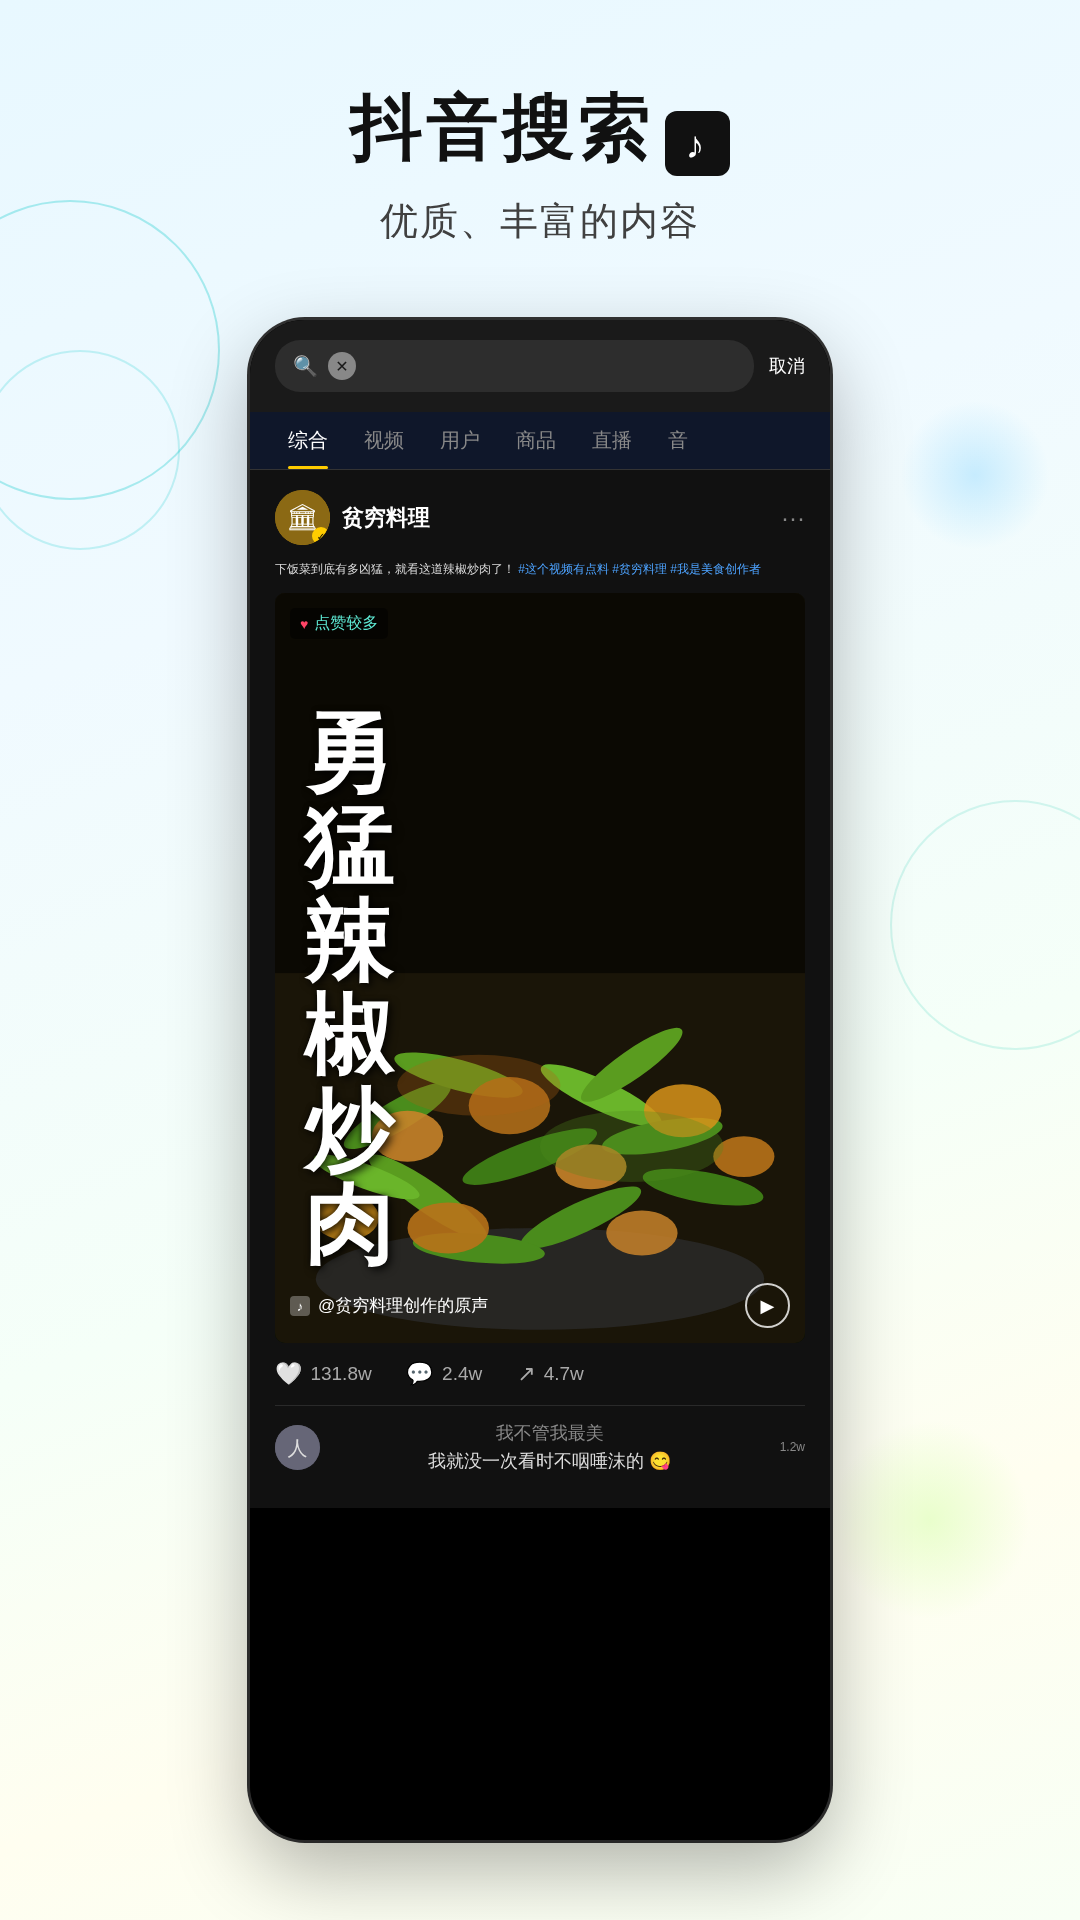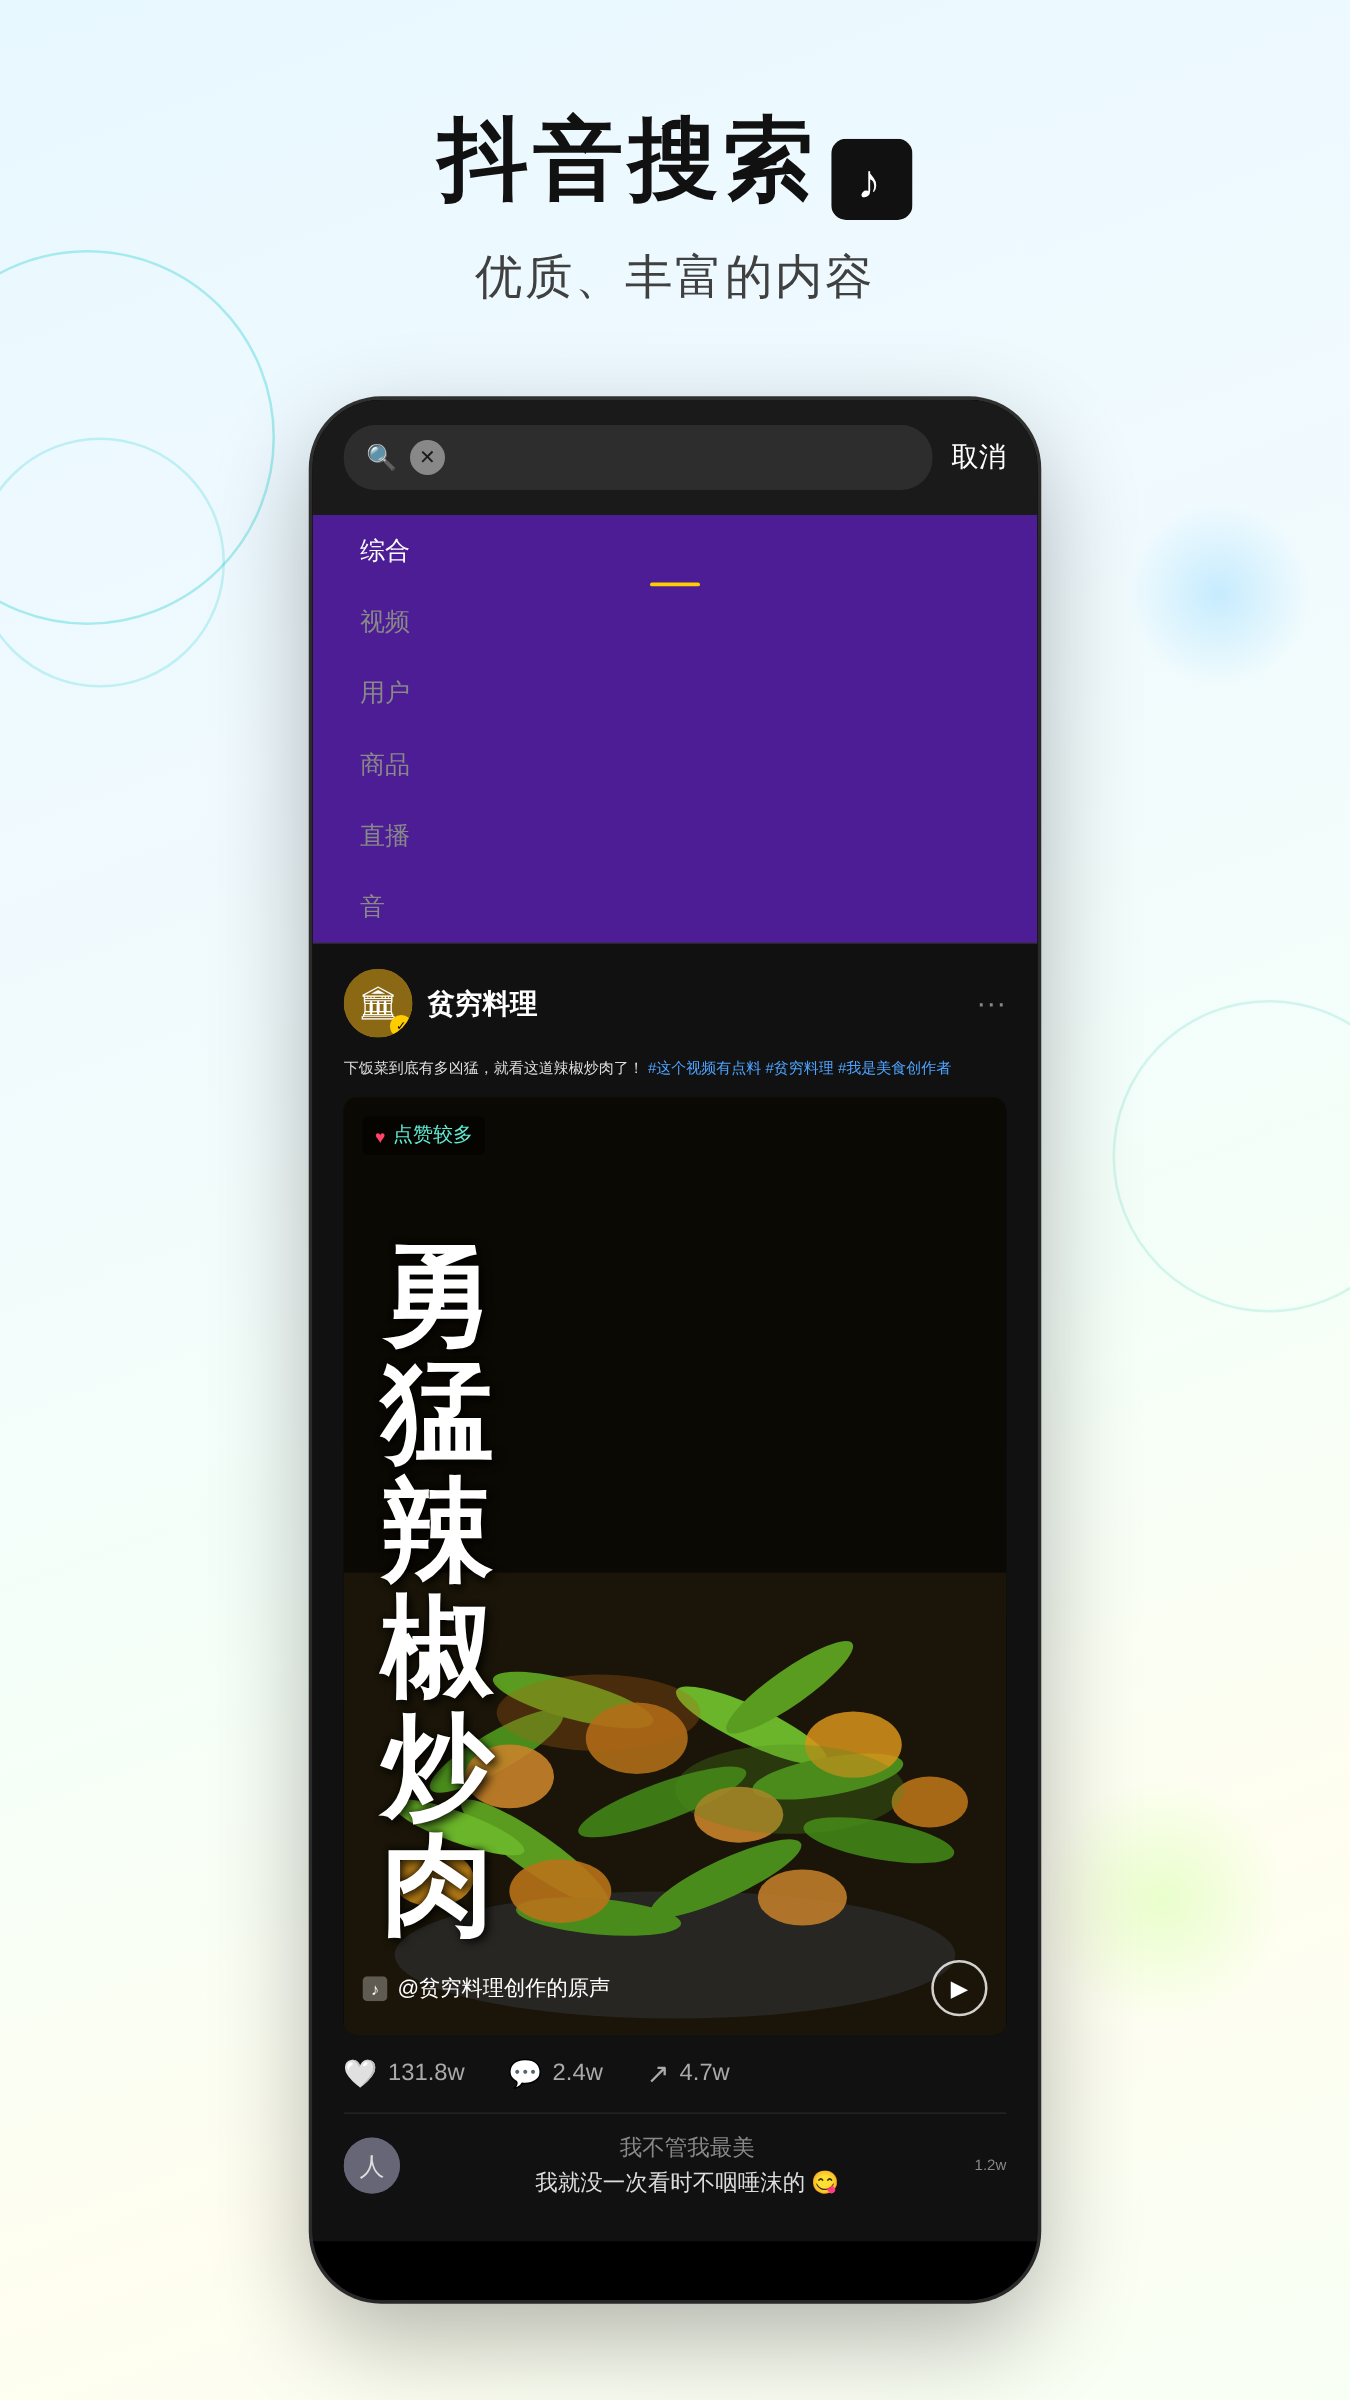--- a/index.html
+++ b/index.html
@@ -157,32 +157,31 @@
       display: flex;
       align-items: center;
       justify-content: center;
       color: #1a1a1a;
       font-size: 16px;
       cursor: pointer;
     }
 
     .cancel-btn {
       color: #fff;
-      font-size: 22px;
+      font-size: 18px;
       cursor: pointer;
       white-space: nowrap;
     }
 
     
     .tab-bar {
-      background: #4c1d95;
+      background: #0f172a;
       display: flex;
       padding: 0 20px;
       border-bottom: 1px solid #333;
-      flex-direction: column;
     }
 
     .tab-item {
       padding: 15px 18px;
       color: #888;
       font-size: 20px;
       cursor: pointer;
       position: relative;
     }
 

